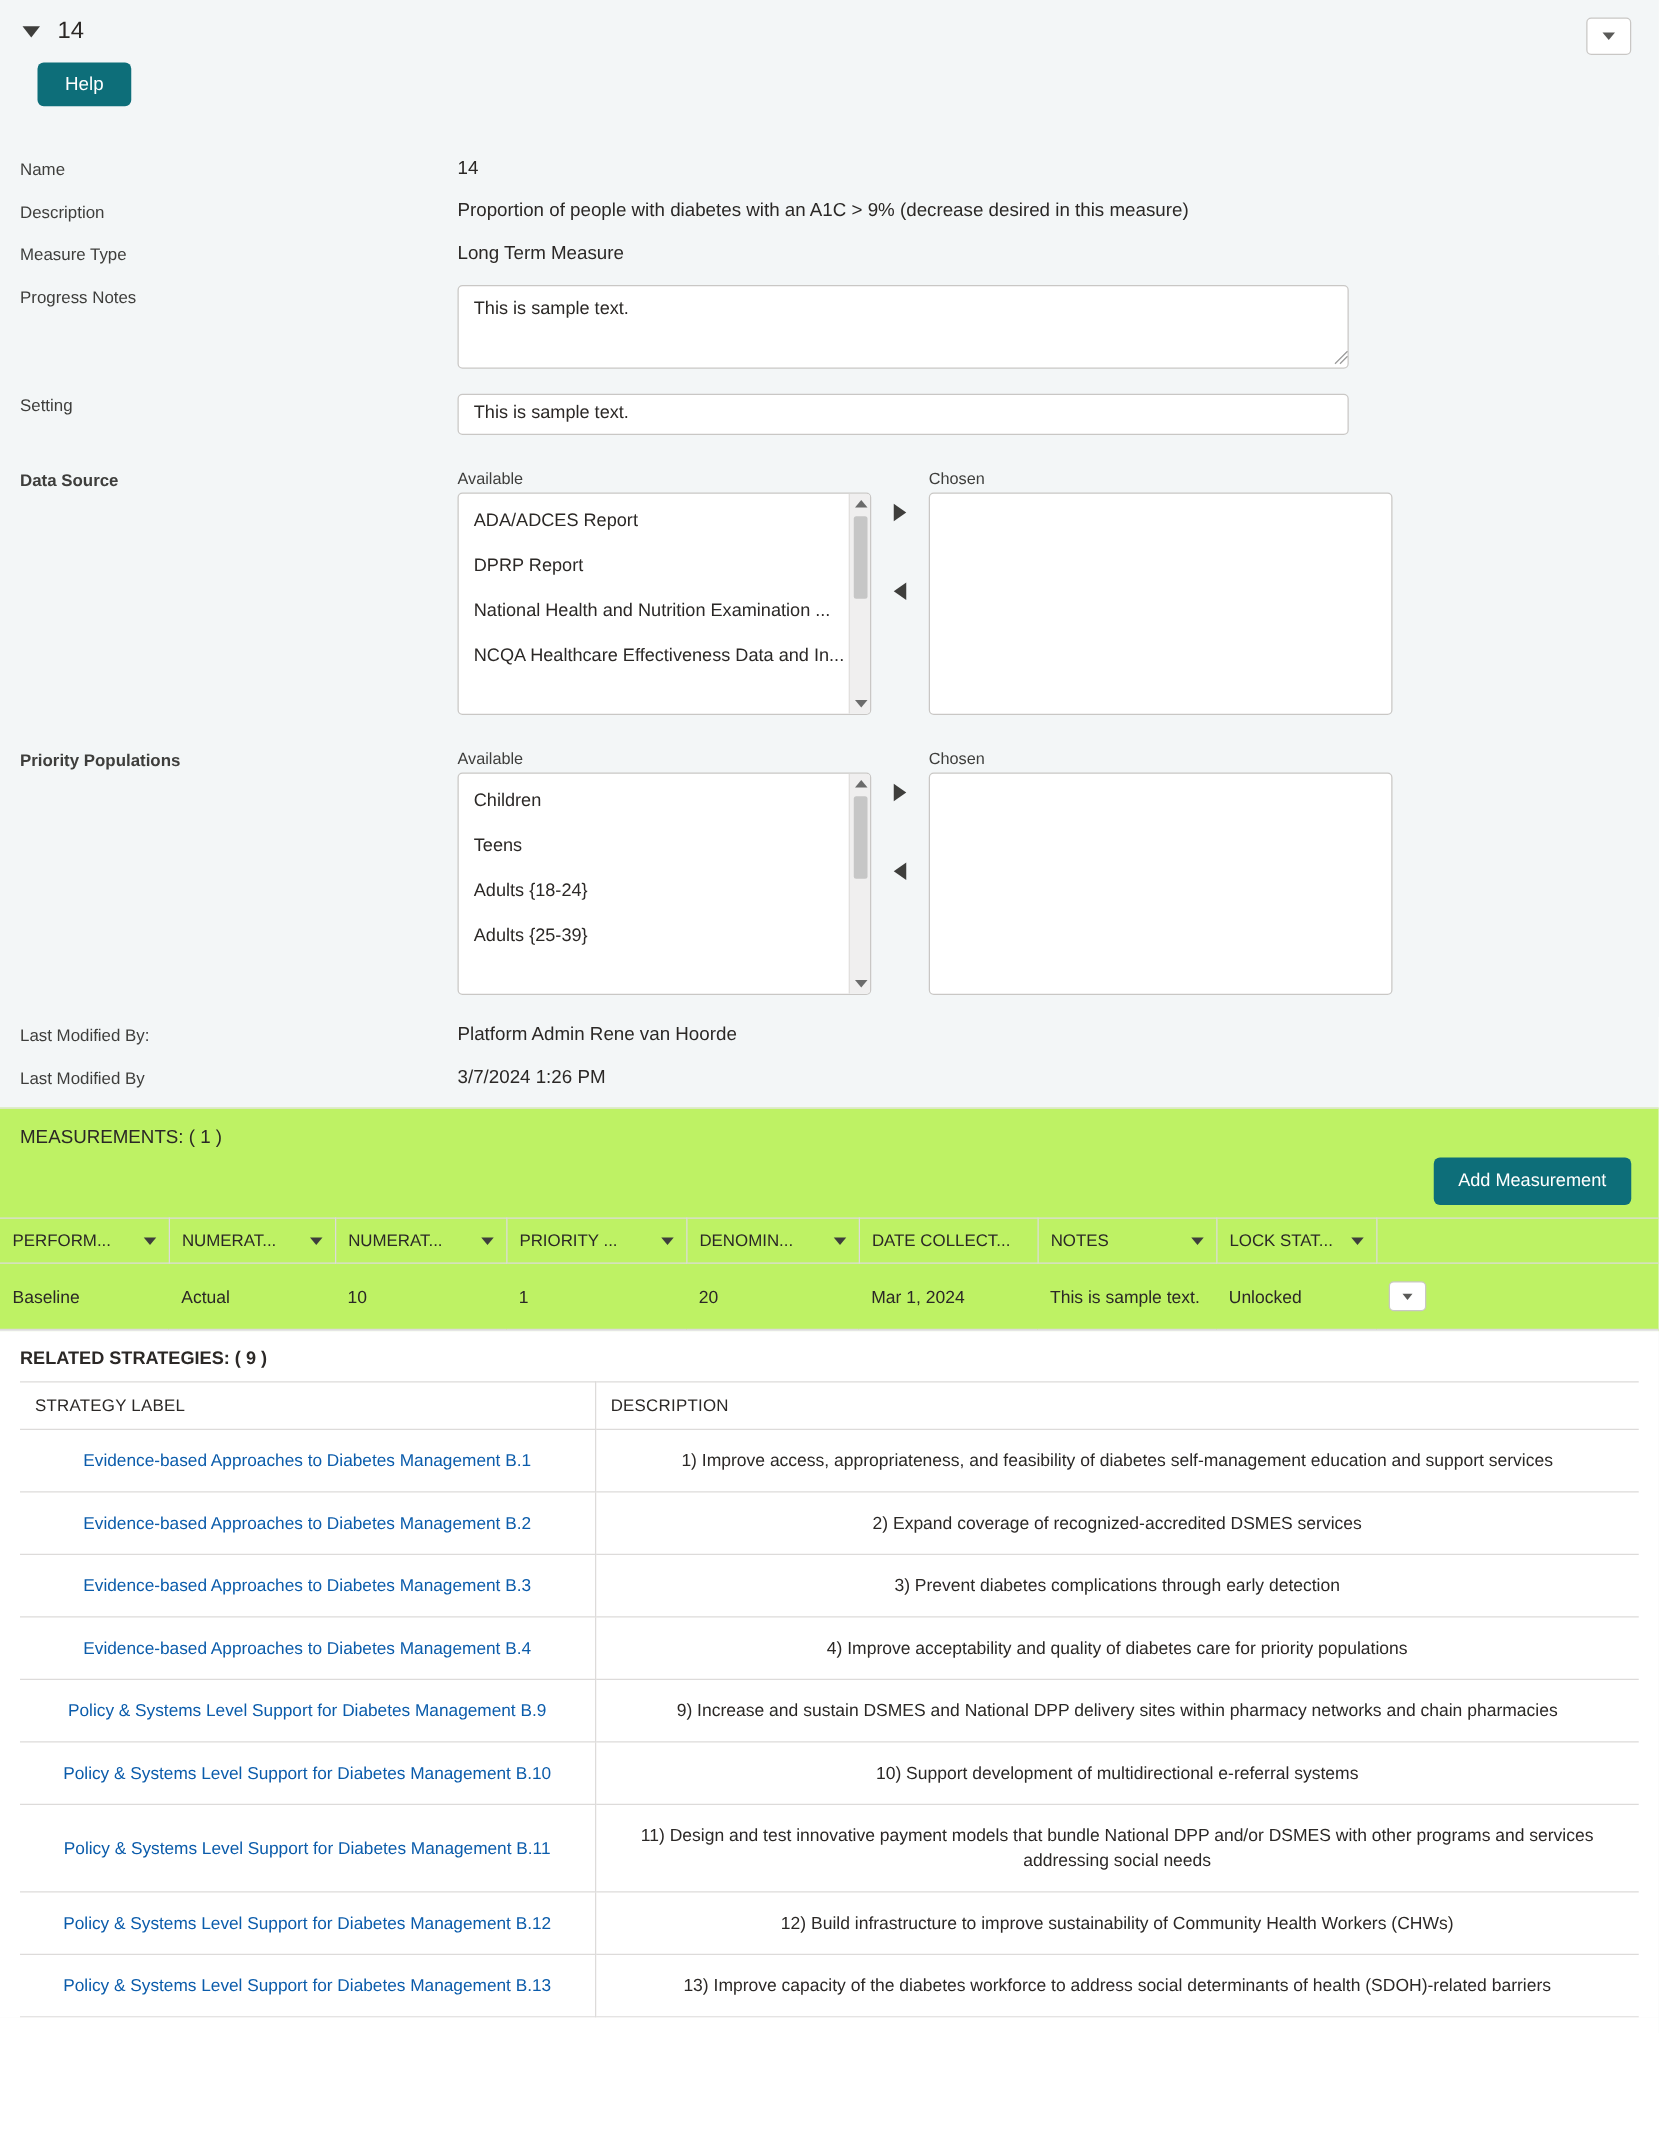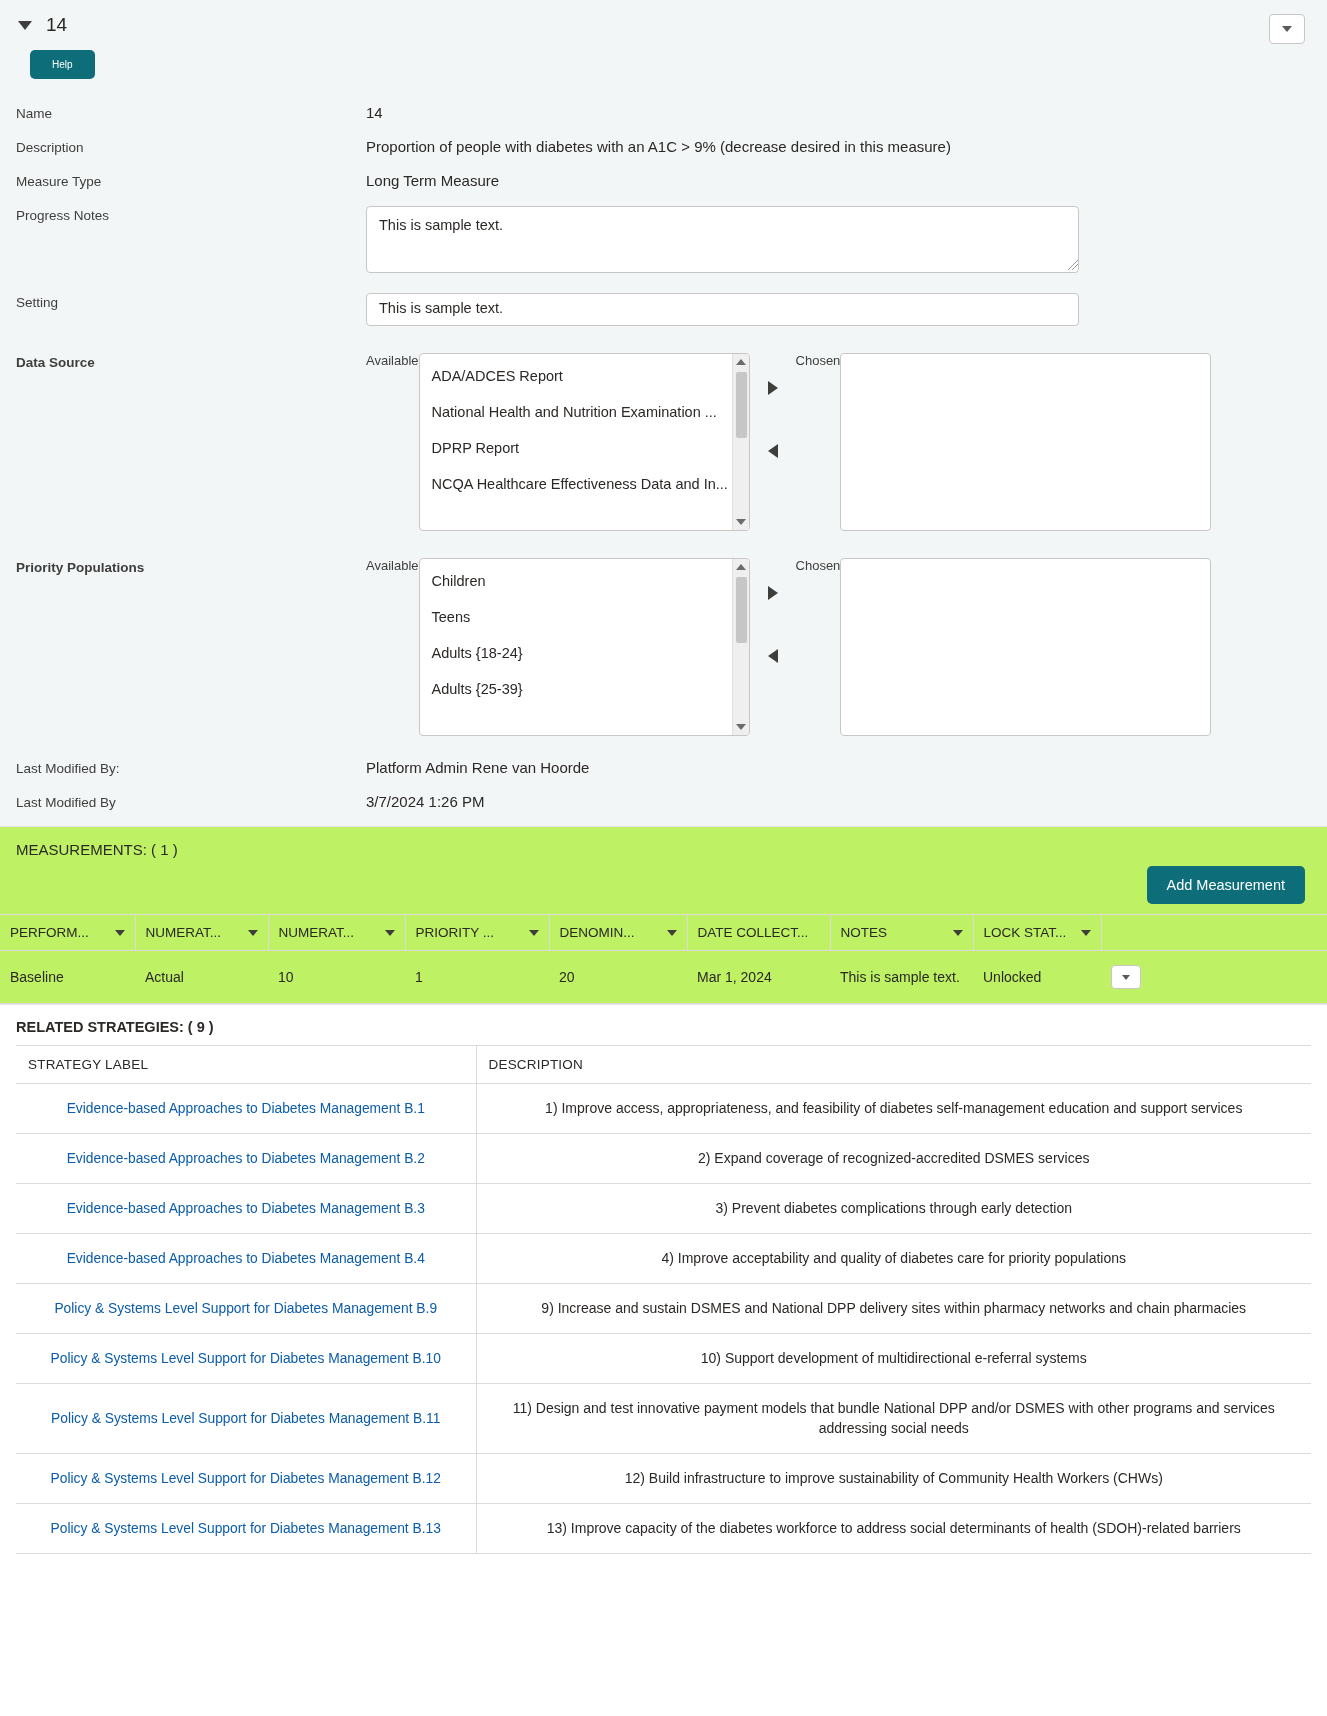--- a/index.html
+++ b/index.html
@@ -44,27 +44,27 @@
     display: flex; align-items: center; justify-content: center;
     cursor: pointer;
   }
   .dropdown-btn .caret {
     width: 0; height: 0;
     border-left: 5px solid transparent;
     border-right: 5px solid transparent;
     border-top: 6px solid #5a5a58;
   }
   .help-btn {
-    margin: 14px 0 0 14px;
+    margin: 14px 0 16px 14px;
     display: inline-block;
     background: #0d6e79;
     color: #fff;
     border: none;
     border-radius: 5px;
-    font-size: 10px;
+    font-size: 15px;
     padding: 9px 22px;
     cursor: pointer;
     font-family: "Liberation Sans", sans-serif;
   }
 
   
   .detail {
     padding: 16px 22px 8px 16px;
   }
   .field-row {
@@ -116,21 +116,21 @@
     color: #2b2826;
     padding: 6px 12px;
     font-family: "Liberation Sans", sans-serif;
   }
 
   
   .dual {
     display: flex;
     align-items: flex-start;
   }
-  .dual-col { display: flex; }
+  .dual-col { display: flex; flex-direction: column; }
   .dual-caption {
     font-size: 13px;
     color: #3e3e3c;
     margin-bottom: 4px;
   }
   .listbox {
     width: 331px;
     height: 178px;
     border: 1px solid #c9c7c5;
     border-radius: 4px;
@@ -384,22 +384,22 @@
 
     <div class="field-row" style="padding-top:18px">
       <div class="field-label bold">Data Source</div>
       <div class="field-value">
         <div class="dual">
           <div class="dual-col">
             <div class="dual-caption">Available</div>
             <div class="listbox">
               <div class="opts">
                 <div class="opt">ADA/ADCES Report</div>
+                <div class="opt">DPRP Report</div>
                 <div class="opt">National Health and Nutrition Examination ...</div>
-                <div class="opt">DPRP Report</div>
                 <div class="opt">NCQA Healthcare Effectiveness Data and In...</div>
               </div>
               <div class="scrollbar">
                 <div class="sb-arrow">
                     <span class="up"></span>
                   </div>
                 <div class="sb-thumb"></div>
                 <div class="sb-arrow sb-bottom">
                     <span class="down"></span>
                   </div>

